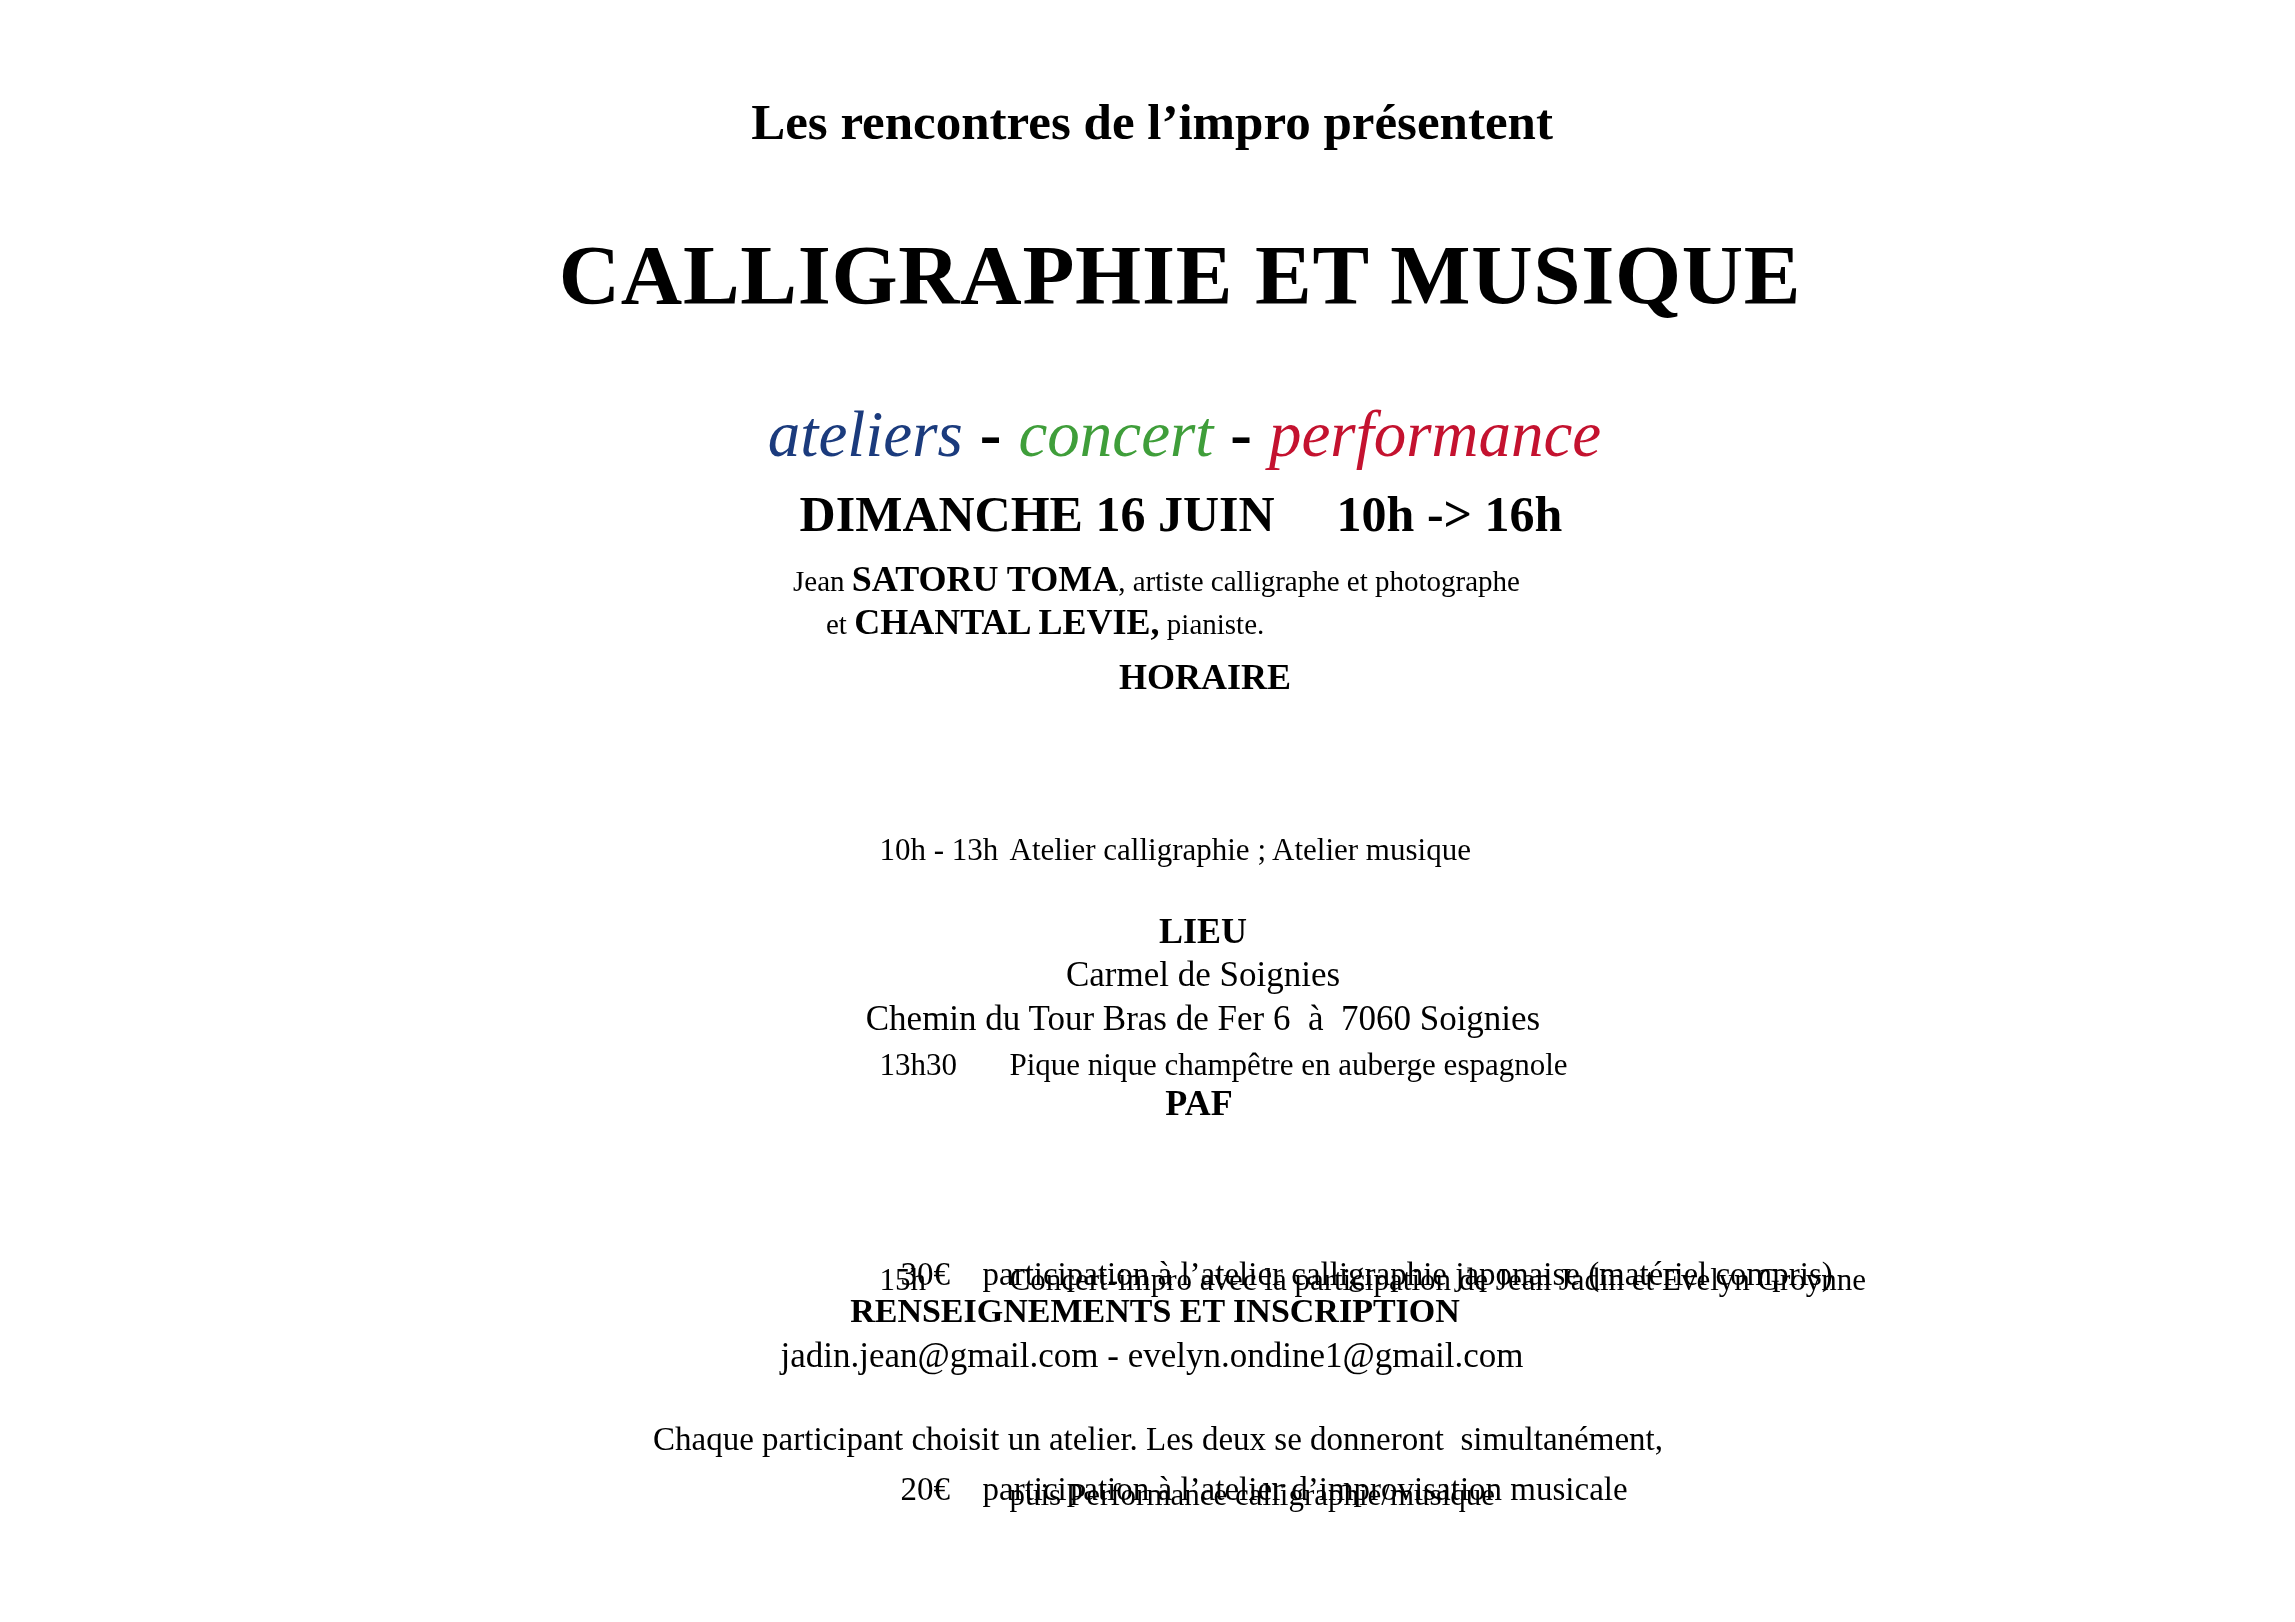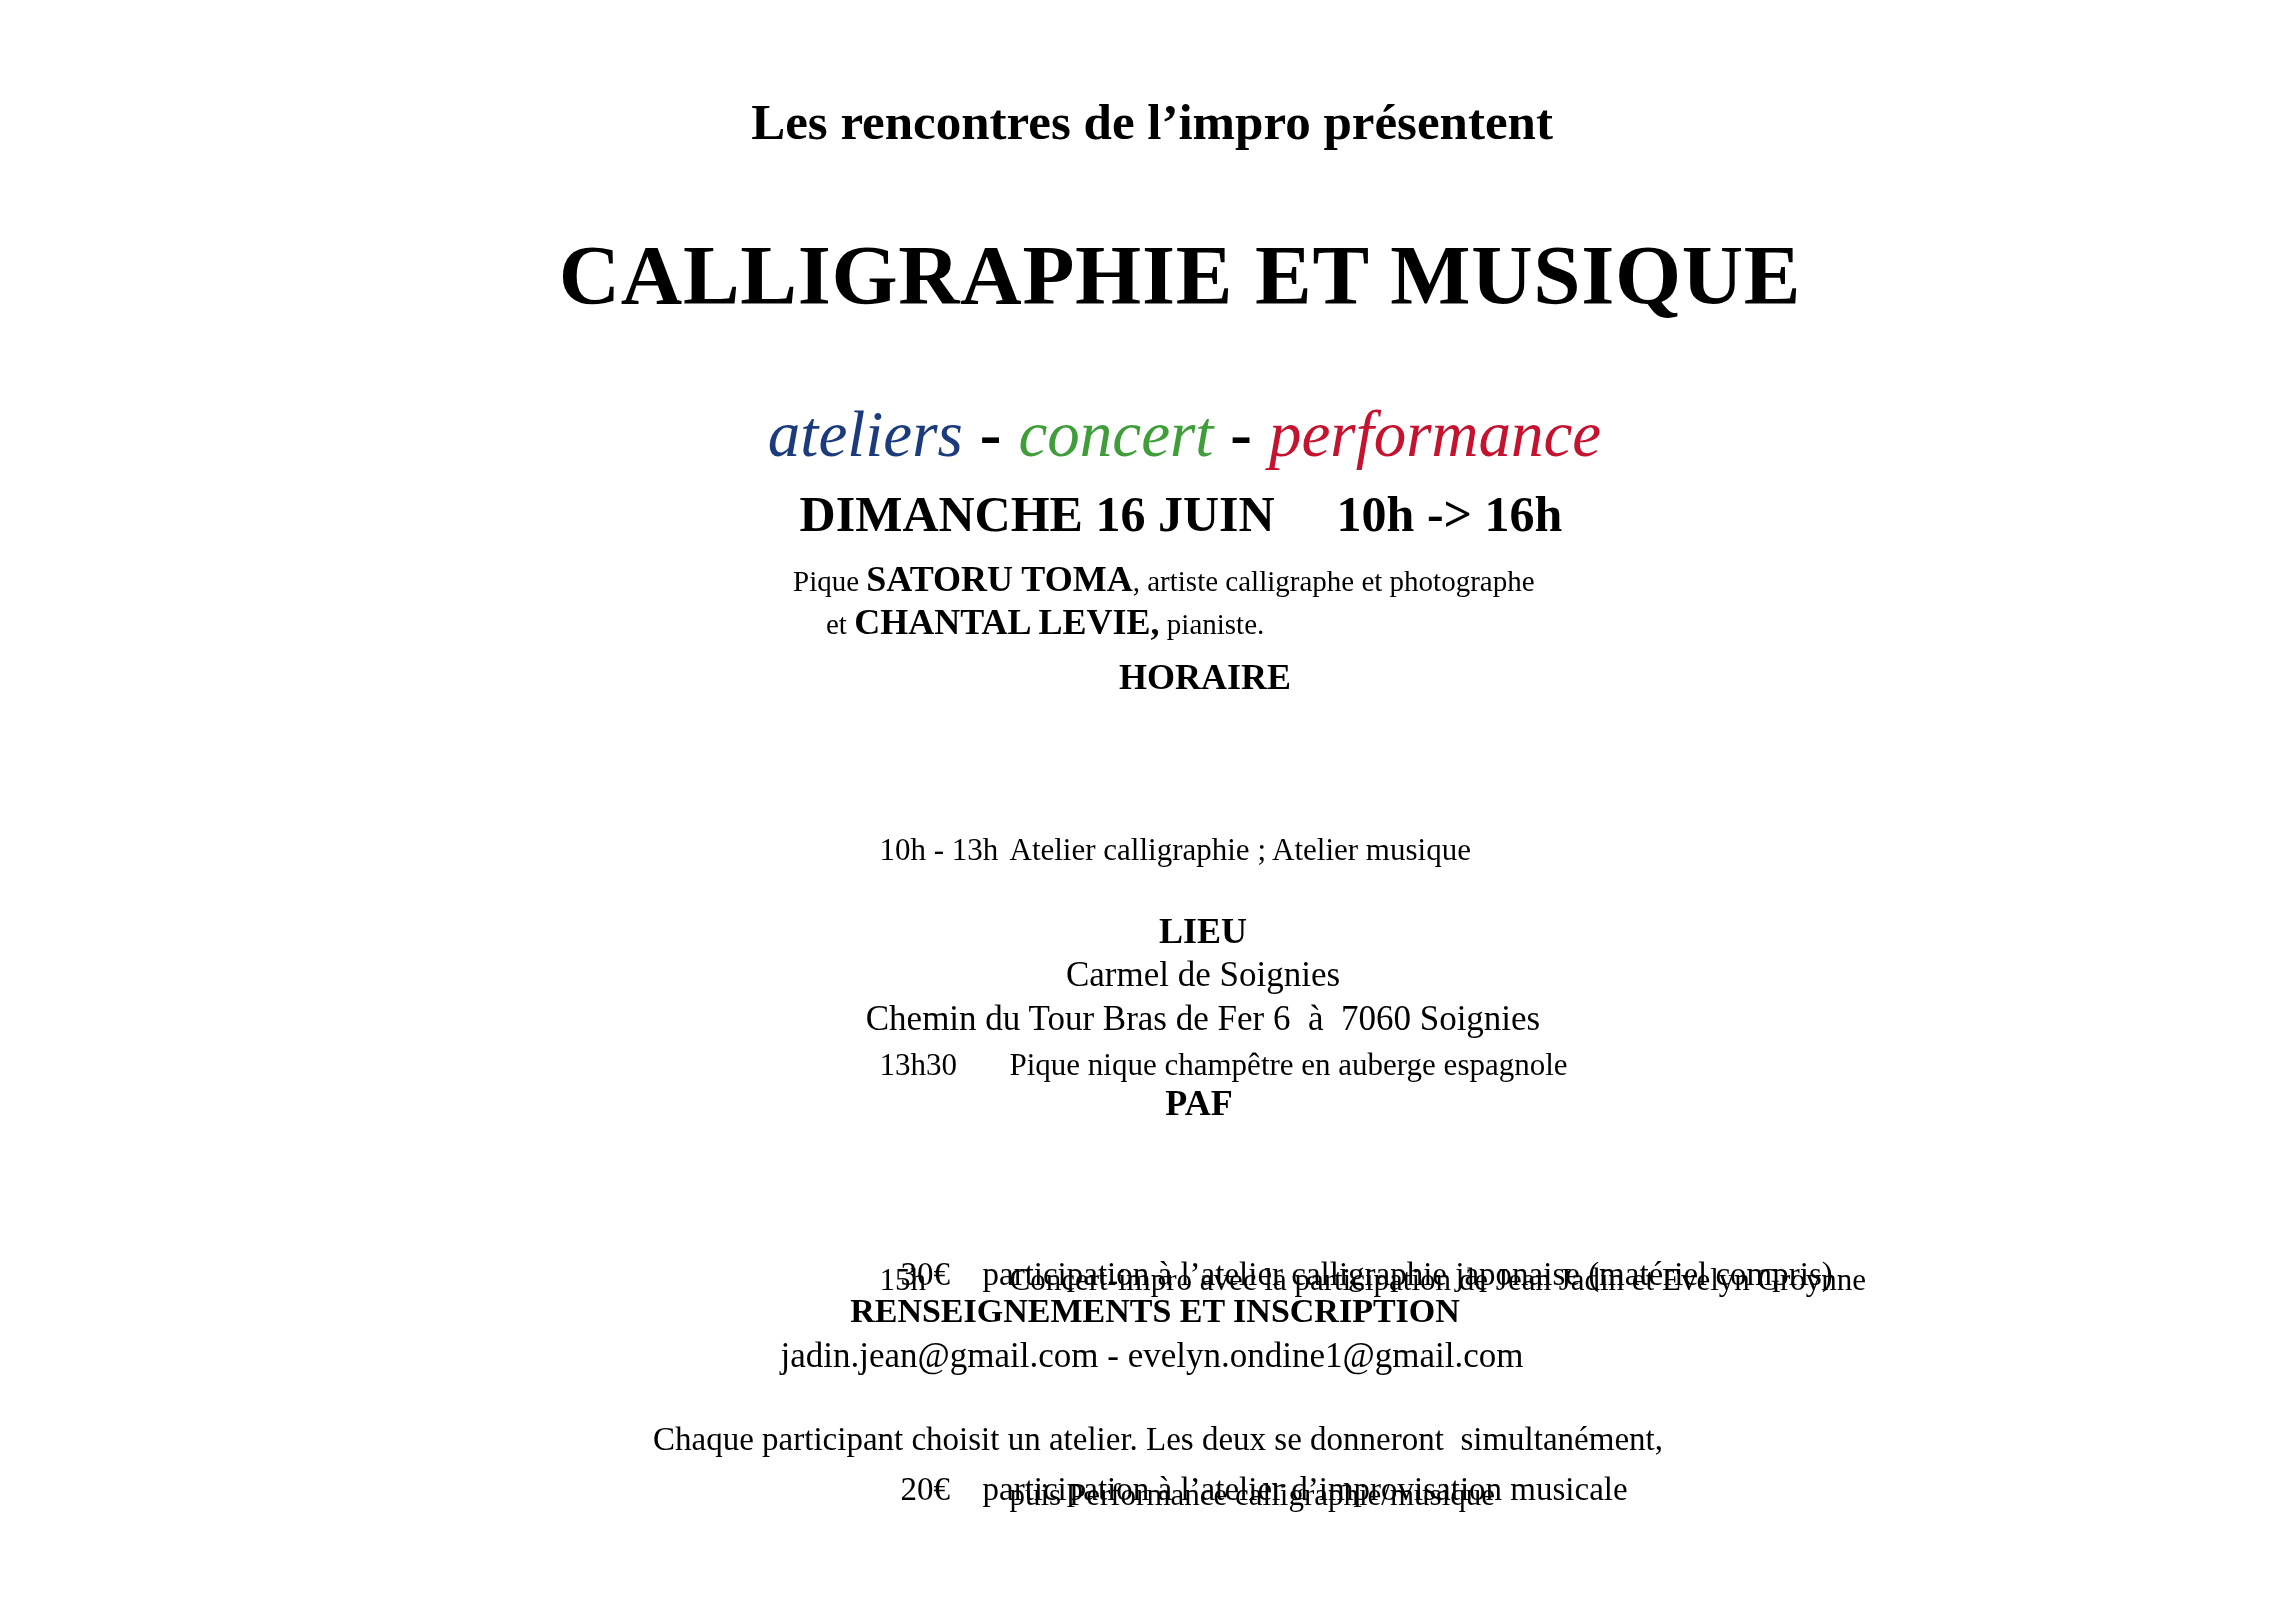--- a/index.html
+++ b/index.html
@@ -54,21 +54,21 @@
 
   <div class="abs cx subtitle" style="left:1152px; top:322px;">
     <span class="i" style="color: rgb(27, 59, 125); margin-top: 32px;">ateliers</span><span class="sep">-</span><span class="i" style="color: rgb(63, 158, 58);">concert</span><span class="sep">-</span><span class="i" style="color: rgb(196, 18, 47);">performance</span>
   </div>
 
   <div class="abs cx dateline b" style="left:1156px; top:427px;">
     <span>DIMANCHE 16 JUIN</span><span class="time-part">10h -&gt; 16h</span>
   </div>
 
   <div class="abs artists-line" style="left:764px; top:525px;">
-    <span>Pique </span><span class="big-name">SATORU TOMA</span><span>, artiste calligraphe et photographe</span>
+    <span>Jean </span><span class="big-name">SATORU TOMA</span><span>, artiste calligraphe et photographe</span>
   </div>
 
   <div class="abs artists-line" style="left:797px; top:568px;">
     <span>et </span><span class="big-name">CHANTAL LEVIE,</span><span> pianiste.</span>
   </div>
 
   <div class="abs cx sec-heading" style="left:1205px; top:656px;">HORAIRE</div>
 
   <div class="abs horaire-rows" style="left:833px; top:699px;">
     <div>

